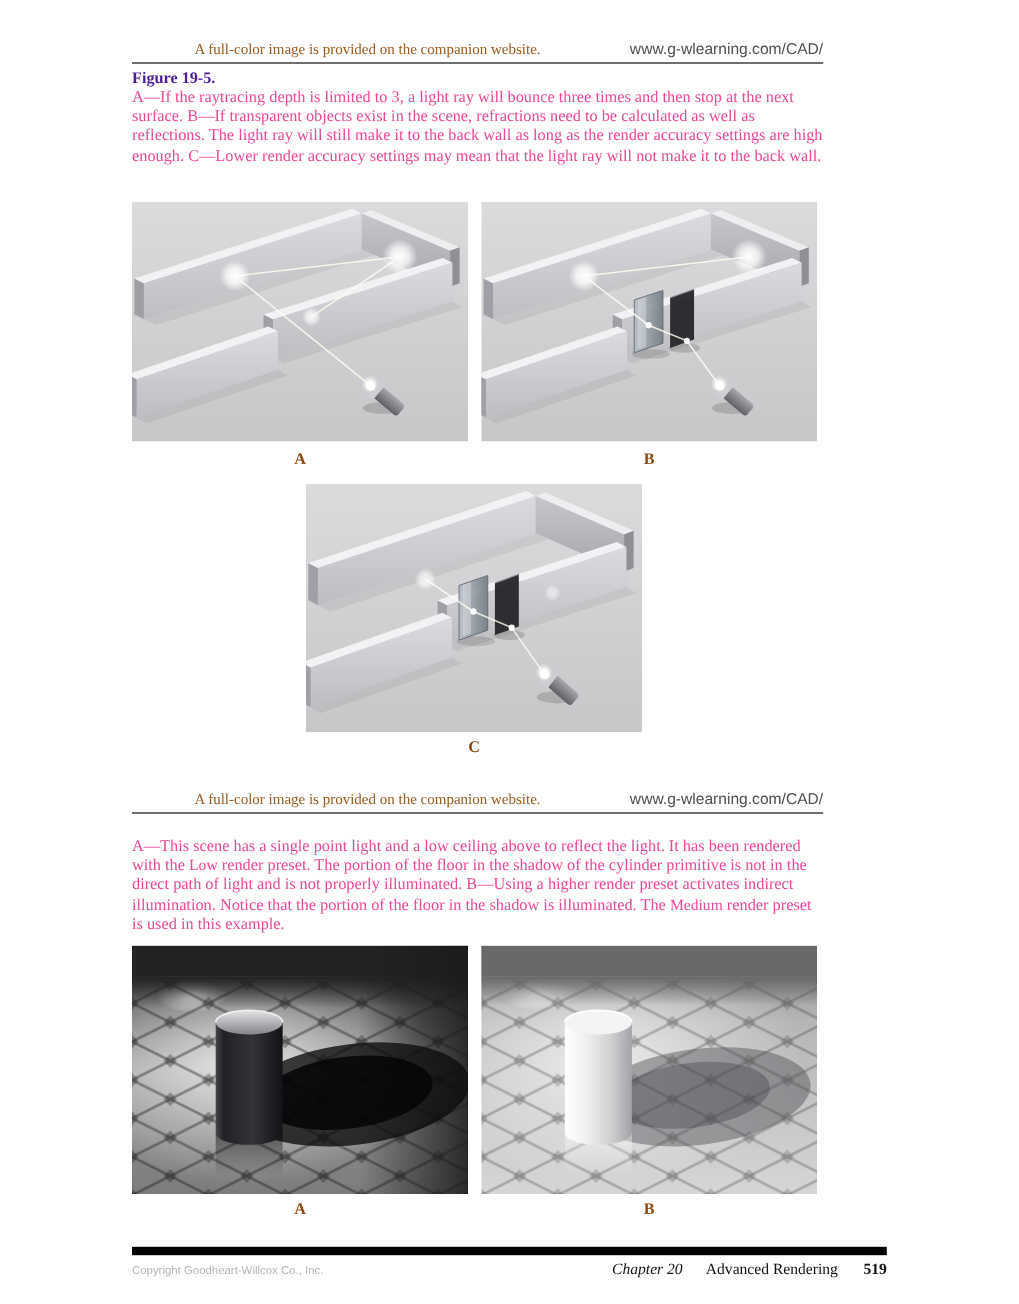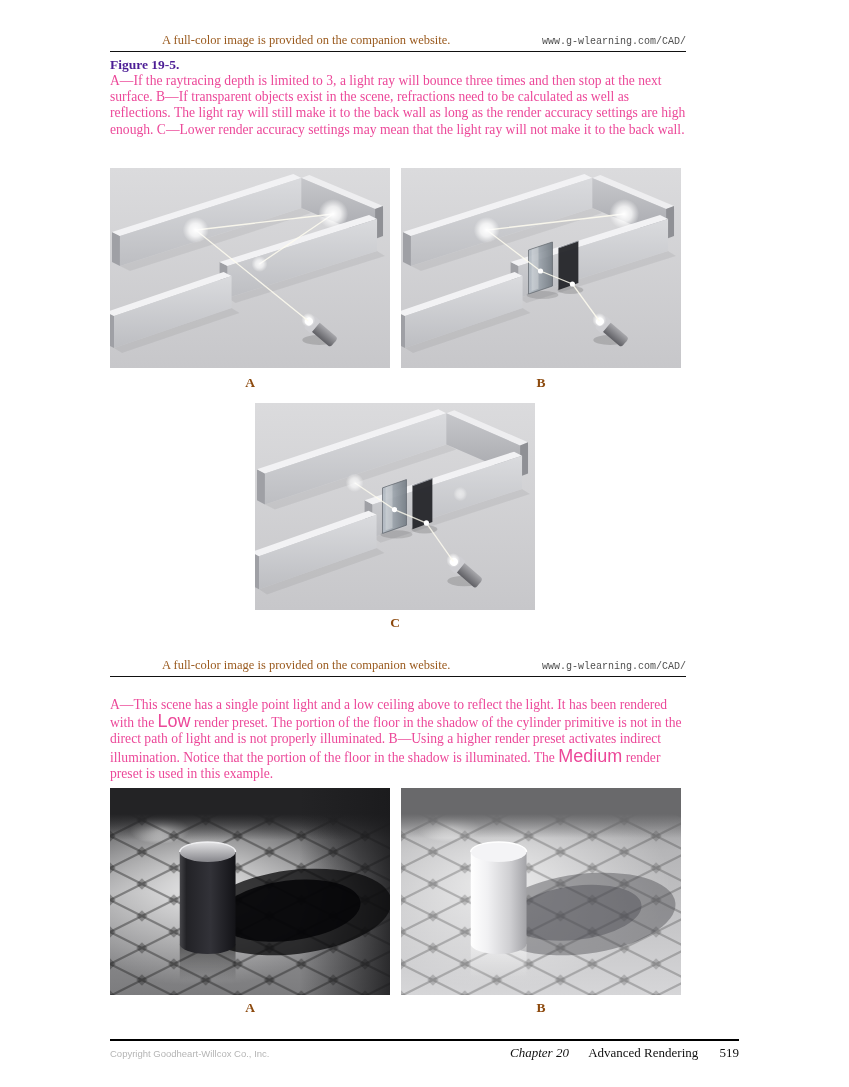--- a/index.html
+++ b/index.html
@@ -6,41 +6,41 @@
   html,body { background:#ffffff; }
   .page {
     position:relative; width:849px; height:1087px; background:#ffffff;
     font-family:"Liberation Serif", serif; color:#1a1a1a; overflow:hidden;
   }
   .banner {
     position:absolute; left:110px; width:576px; display:flex; align-items:baseline;
     border-bottom:1.6px solid #111; padding-bottom:3px;
   }
   .banner .notice { margin-left:52px; font-size:12.5px; color:#9a5a1e; }
-  .banner .url { margin-left:auto; font-family:Liberation Mono, monospace; font-size:10px; color:#4f4f4f; }
+  .banner .url { margin-left:auto; font-family:Liberation Sans, sans-serif; font-size:13px; color:#4f4f4f; }
   .fig-title { position:absolute; left:110px; width:576px; font-size:13.5px; font-weight:bold; color:#4c1d95; }
   .fig-caption { position:absolute; left:110px; width:576px; font-size:13.6px; line-height:16.2px; color:#ec4899; }
-  .ui-name { font-family:Liberation Sans, sans-serif; font-size:18px; }
+  .ui-name { font-family:Liberation Serif, serif; font-size:13px; }
   .img-row { position:absolute; left:110px; display:flex; gap:11px; }
   .img-cell { width:280px; overflow:hidden; }
   .h200 { height:200px; } .h207 { height:207px; }
   .img-single { position:absolute; left:255px; top:403px; width:280px; height:207px; overflow:hidden; }
   .render { display:block; width:100%; height:100%; }
   .label-row { position:absolute; left:110px; width:571px; display:flex; gap:11px; }
   .label-row span, .label-c span { display:block; width:280px; text-align:center; font-weight:bold; font-size:13.5px; color:#8d4a0e; }
   .label-c { position:absolute; left:255px; width:280px; }
   .footer {
     position:absolute; left:110px; top:1039px; width:629px;
-    border-top:2px solid #000000; padding-top:4px; display:flex; align-items:baseline;
+    border-top:7px solid #000000; padding-top:4px; display:flex; align-items:baseline;
   }
   .footer .copyright { font-family:"Liberation Sans", sans-serif; font-size:9.5px; color:#b5b5b5; }
   .footer .right { margin-left:auto; font-size:13px; color:#111; }
   .footer .chapter { font-style:italic; }
   .footer .section { margin-left:16px; }
-  .footer .pageno { margin-left:18px; font-weight:normal; }
+  .footer .pageno { margin-left:18px; font-weight:bold; }
   
   #banner1 { top:33px; } #title1 { top:57px; } #cap1 { top:73px; }
   #row1 { top:168px; } #labels1 { top:375px; } #labelc { top:615px; }
   #banner2 { top:658px; } #title2 { top:680px; } #cap2 { top:697px; }
   #row2 { top:788px; } #labels2 { top:1000px; }
 </style>
 </head>
 <body>
 
 <div class="page">

